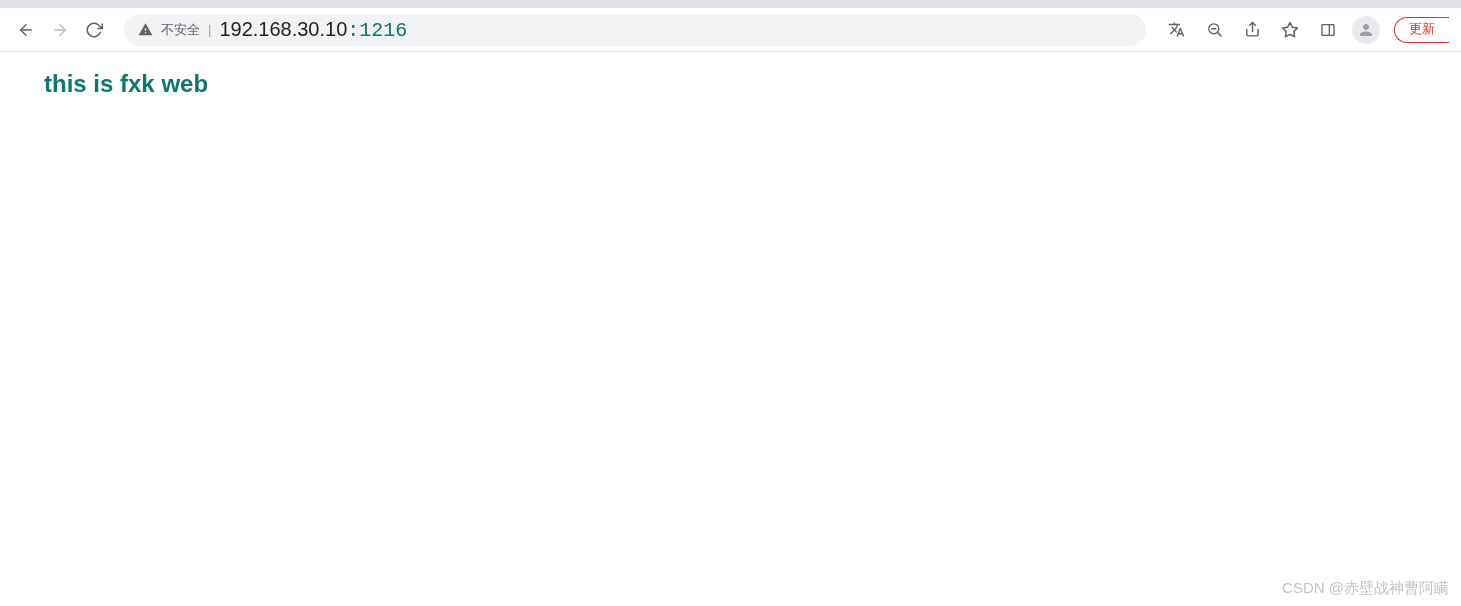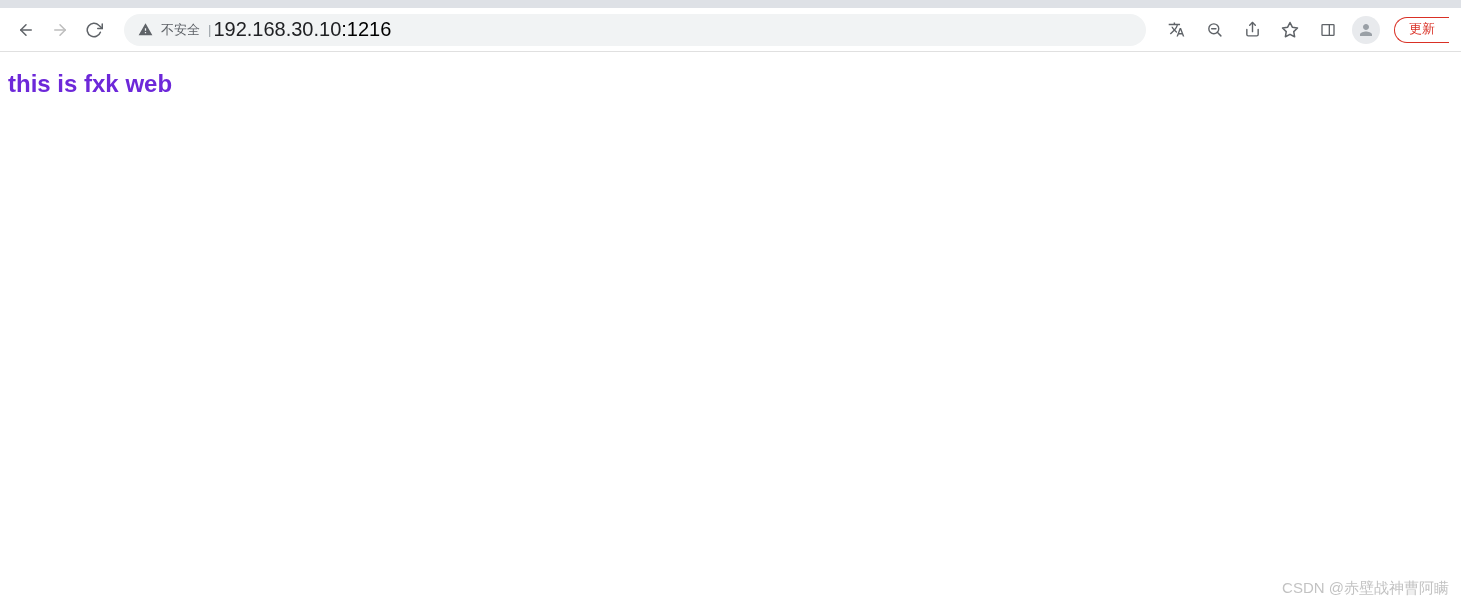--- a/index.html
+++ b/index.html
@@ -51,38 +51,39 @@
     }
     .address-bar {
       flex: 1;
       height: 32px;
       background: #f1f3f4;
       border-radius: 16px;
       display: flex;
       align-items: center;
       padding: 0 14px;
       margin: 0 8px;
-      gap: 2px;
+      gap: 8px;
     }
     .security-section {
       display: flex;
       align-items: center;
       gap: 8px;
       color: #5f6368;
       font-size: 13px;
     }
     .security-divider {
       color: #9aa0a6;
     }
     .url-text {
       color: #202124;
       font-size: 20px;
     }
     .url-port {
-      color: #000000;
+      color: #0f766e;
+      font-family: Liberation Mono, monospace;
     }
     .toolbar-right {
       display: flex;
       align-items: center;
       gap: 10px;
       padding: 0 4px;
     }
     .toolbar-icon {
       width: 28px;
       height: 28px;
@@ -107,22 +108,23 @@
       border-right: none;
       border-top-right-radius: 0;
       border-bottom-right-radius: 0;
     }
     .content {
       padding: 18px 8px;
     }
     .page-heading {
       font-size: 24px;
       font-weight: 700;
-      color: #6d28d9;
+      color: #0f766e;
       font-family: Arial, sans-serif;
+      margin-left: 36px;
     }
     .watermark {
       position: absolute;
       bottom: 8px;
       right: 12px;
       color: rgba(120,120,120,0.45);
       font-size: 15px;
       pointer-events: none;
       margin-top: 6px;
     }

